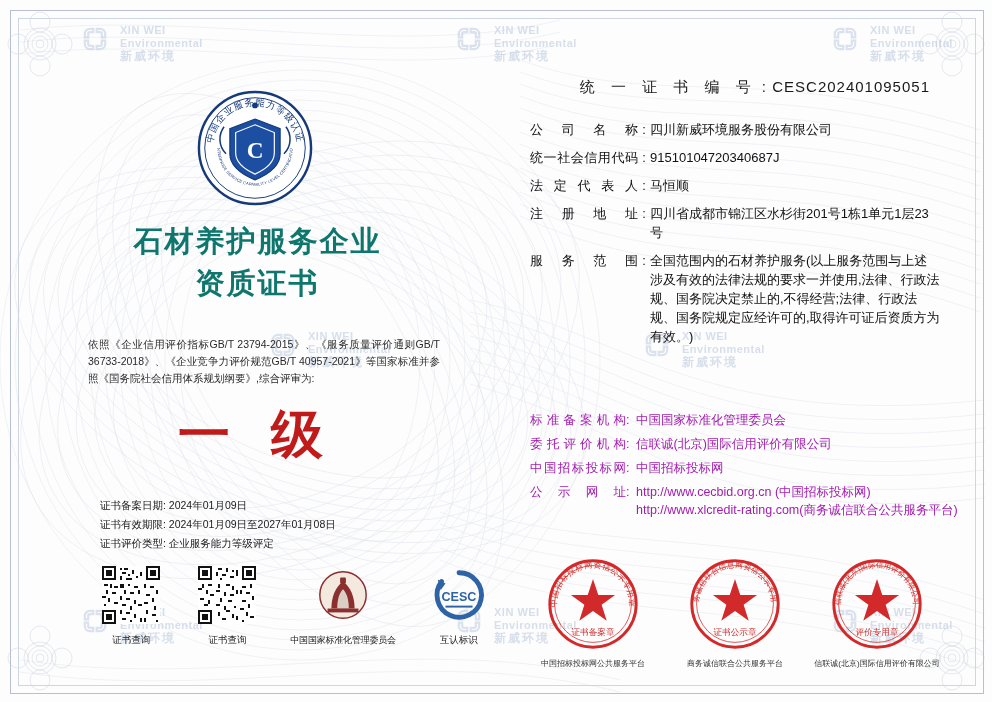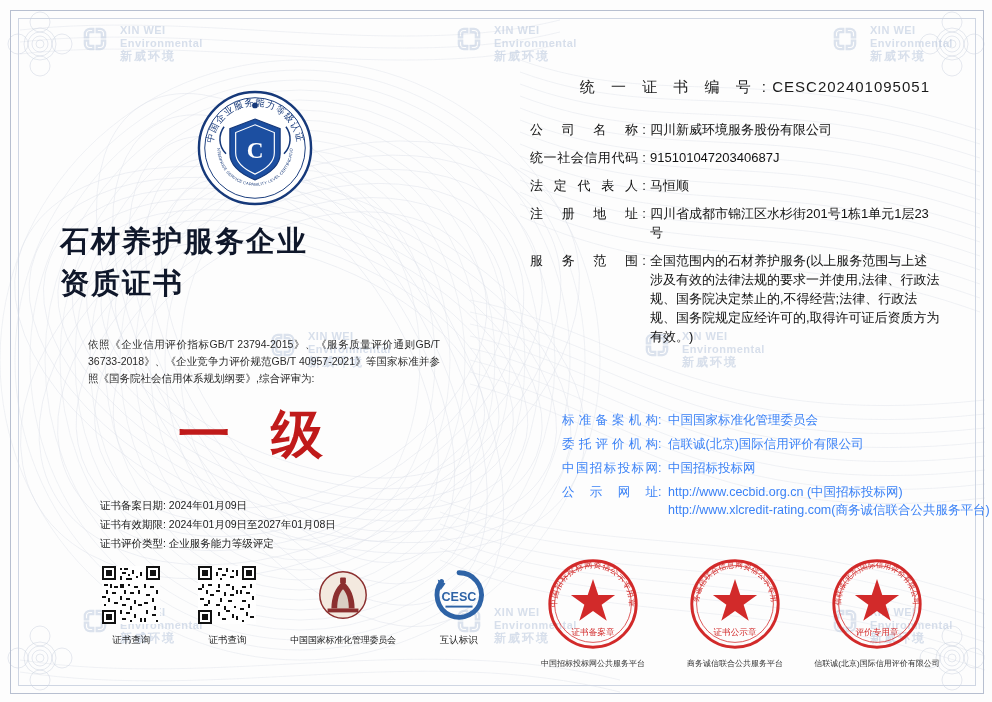--- a/index.html
+++ b/index.html
@@ -98,23 +98,24 @@
     width: 116px;
     height: 116px;
   }
 
   
   .title {
     position: absolute;
     left: 60px;
     top: 212px;
     width: 395px;
+    text-align: center;
     font-size: 29px;
     font-weight: bold;
-    color: #0f172a;
+    color: #0f766e;
     line-height: 42px;
     letter-spacing: 2px;
   }
 
   
   .basis {
     position: absolute;
     left: 88px;
     top: 328px;
     width: 352px;
@@ -183,22 +184,21 @@
     word-break: break-all;
   }
 
   
   .info2 {
     position: absolute;
     left: 530px;
     top: 403px;
     width: 430px;
     font-size: 12.5px;
-    color: #3b82f6;
-    margin-left: 32px;
+    color: #a21caf;
   }
   .info2-row {
     display: flex;
     margin-bottom: 6px;
     align-items: flex-start;
   }
   .info2-label {
     width: 96px;
     flex: 0 0 96px;
     text-align: justify;

